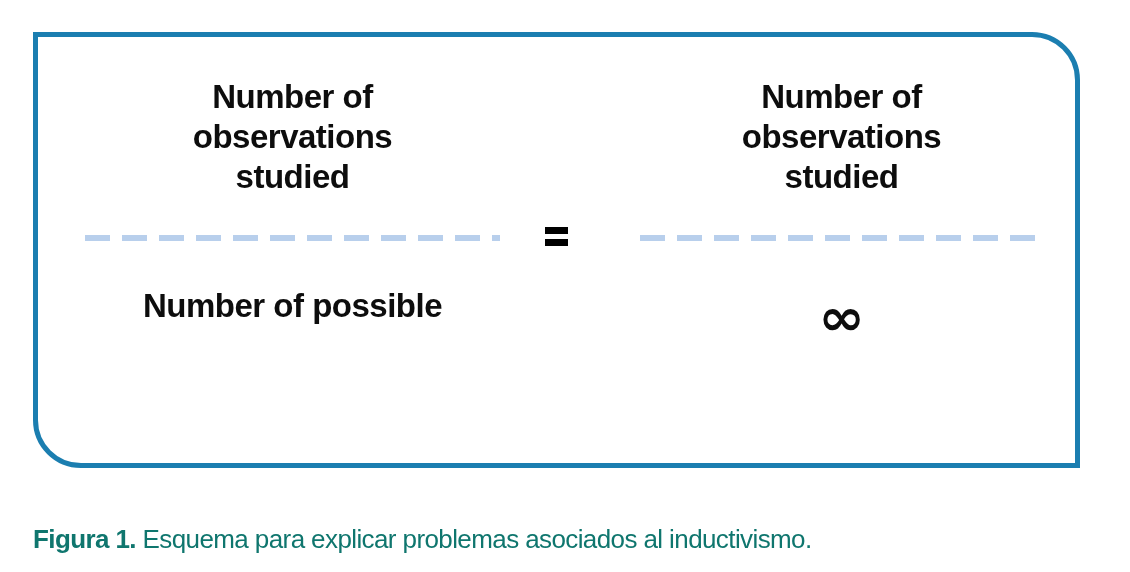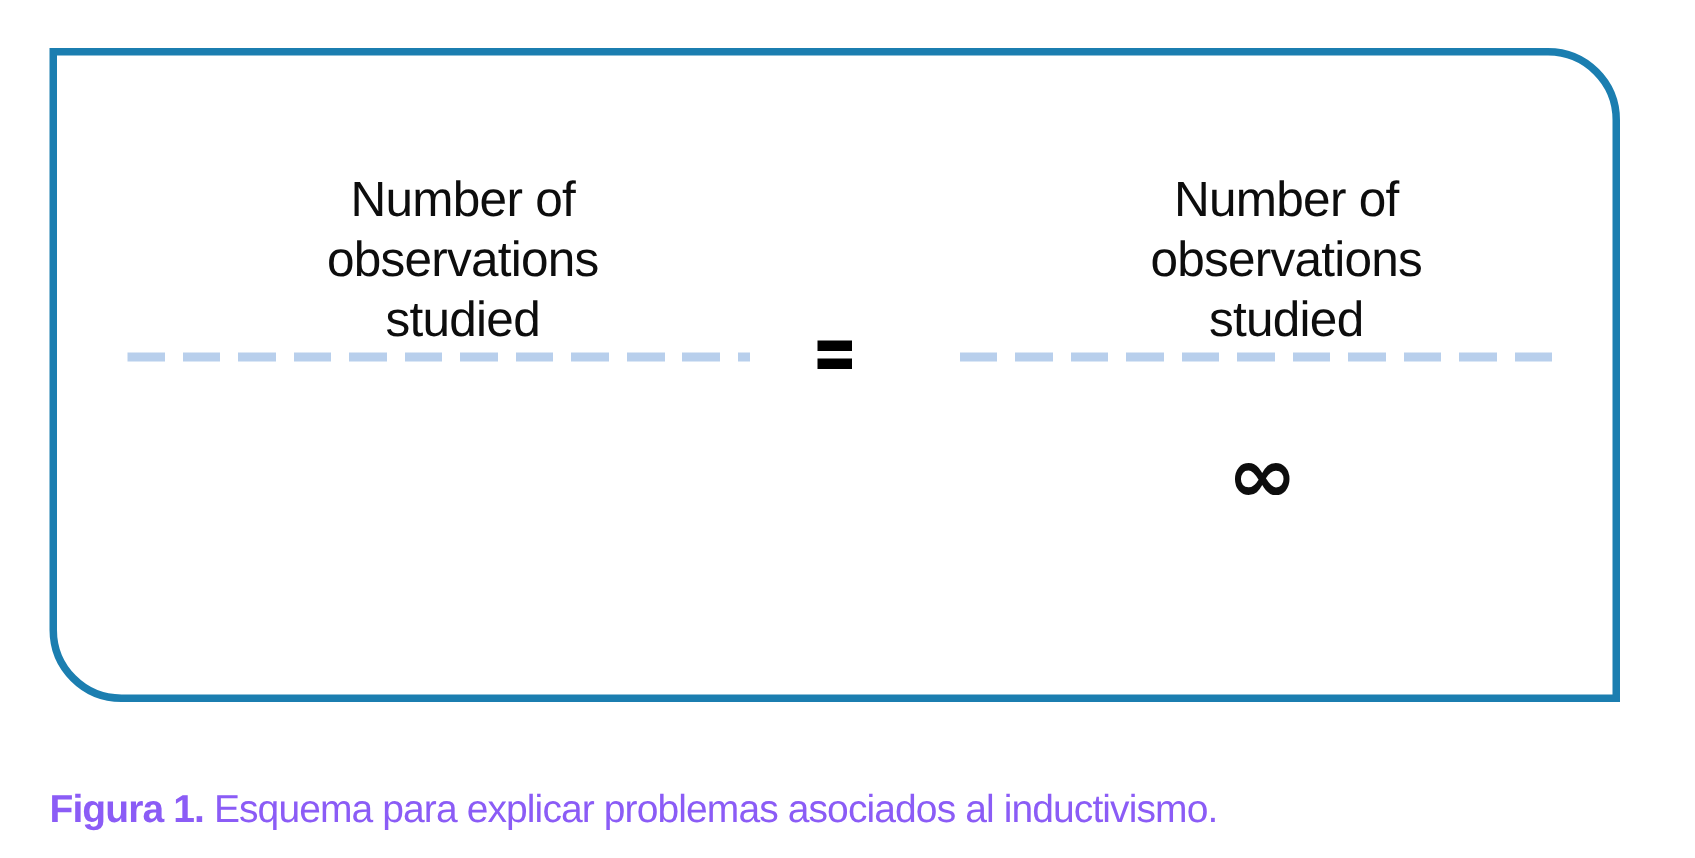--- a/index.html
+++ b/index.html
@@ -30,27 +30,26 @@
     position: absolute;
     top: 0;
     height: 100%;
     text-align: center;
   }
   .fraction-left  { left: 47px;  width: 415px; }
   .fraction-right { left: 602px; width: 403px; }
   .numerator {
     position: absolute;
     top: 40px;
-    left: 16px;
+    left: 0;
     width: 100%;
-    font-weight: normal;
+    font-weight: bold;
     font-size: 33px;
     line-height: 40px;
     letter-spacing: -0.5px;
-    margin-top: 36px;
   }
   .frac-bar {
     position: absolute;
     top: 198px;
     left: 0;
     width: 100%;
     height: 6px;
     background: repeating-linear-gradient(90deg, #b8cfec 0 25px, transparent 25px 37px);
   }
   .denominator {
@@ -98,37 +97,38 @@
     background: #000000;
   }
   .caption {
     position: absolute;
     left: 33px;
     top: 497px;
     width: 1060px;
     font-size: 26px;
     line-height: 32px;
     letter-spacing: -0.6px;
-    color: #8b5cf6;
+    color: #0f766e;
   }
   .caption-label { font-weight: bold; }
 </style>
 </head>
 <body>
 
 <div class="figure-box">
 
   <div class="fraction fraction-left">
     <div class="numerator">
       <div>Number of</div>
       <div>observations</div>
       <div>studied</div>
     </div>
     <div class="frac-bar"></div>
     <div class="denominator">
+      <div>Number of possible</div>
     </div>
   </div>
 
   <div class="equals-wrap" role="img" aria-label="=">
     <div class="equals-bar"></div>
     <div class="equals-bar"></div>
   </div>
 
   <div class="fraction fraction-right">
     <div class="numerator">

